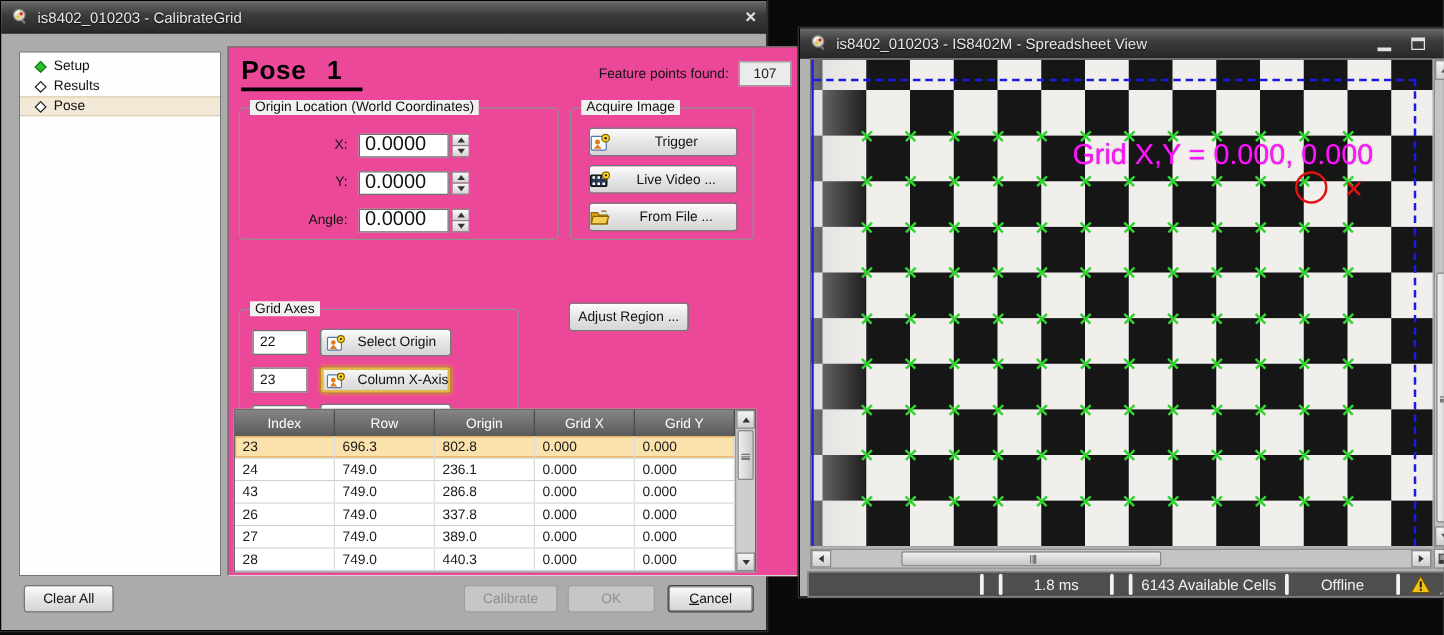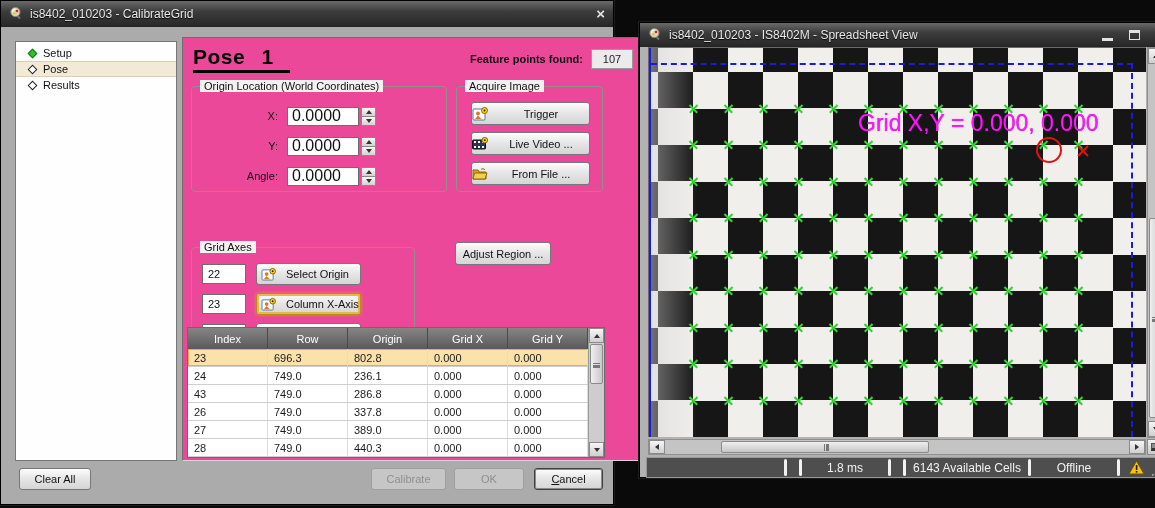--- a/index.html
+++ b/index.html
@@ -30,21 +30,21 @@
   #cal-win { left:0; top:0; width:614px; height:505px; }
   .tree-panel { left:14px; top:40px; width:162px; height:420px; background:#fefefe; border:1px solid #767676; font-size:11px; }
   .tree-item { height:16px; display:flex; align-items:center; gap:7px; padding-left:13px; color:#111; }
   .tree-item.selected { background:#f2e9d6; border-top:1px solid #ddd0b2; border-bottom:1px solid #ddd0b2; }
   .dia { width:7px; height:7px; transform:rotate(45deg); }
   .dia.full { background:#2fbf2f; border:1px solid #157a15; }
   .dia.hollow { background:#fff; border:1px solid #222; }
 
   .main-panel { left:181px; top:36px; width:466px; height:424px; background:#ec4899; border:1px solid #6f6f6f; border-right-color:#d6d6d6; border-bottom-color:#d6d6d6; }
   .pose-head { position:absolute; left:10px; top:7px; font-size:21px; font-weight:bold; color:#000; border-bottom:3px solid #000; padding:0 16px 1px 0; word-spacing:10px; letter-spacing:.5px; }
-  .fp-label { position:absolute; right:64px; top:15px; font-size:11px; font-weight:bold; color:#111; }
+  .fp-label { position:absolute; right:64px; top:15px; font-size:11px; font-weight:normal; color:#111; }
   .fp-box { position:absolute; right:14px; top:11px; width:42px; height:20px; background:#ebebeb; border:1px solid #9a9a9a; font-size:11px; text-align:center; line-height:18px; color:#222; }
 
   .group { position:absolute; border:1px solid #8f8f8f; border-radius:4px;padding-left:17px; }
   .legend { position:absolute; top:-7px; left:8px; background:#f1f1ef; padding:0 4px; font-size:11px; color:#111; white-space:nowrap; }
 
   .g-origin { left:8px; top:48px; width:256px; height:106px; }
   .frow { position:absolute; display:flex; align-items:center; height:20px; }
   .frow .flabel { width:58px; text-align:right; margin-right:9px; font-size:11px; color:#111; }
   .tbox { width:72px; height:19px; border:1px solid #6e6e6e; background:#fff; font-size:16px; padding:0 4px; font-family:"Liberation Sans",sans-serif; color:#111; }
   .spinner { width:15px; height:19px; margin-left:2px; display:flex; flex-direction:column; }
@@ -158,27 +158,27 @@
     <span class="winbtns">
       <span class="wbtn">×</span>
     </span>
   </div>
 
   <div class="tree-panel abs">
     <div class="tree-item" style="margin-top:3px">
       <span class="dia full"></span>
       <span>Setup</span>
     </div>
+    <div class="tree-item">
+      <span class="dia hollow"></span>
+      <span>Results</span>
+    </div>
     <div class="tree-item selected">
       <span class="dia hollow"></span>
       <span>Pose</span>
-    </div>
-    <div class="tree-item">
-      <span class="dia hollow"></span>
-      <span>Results</span>
     </div>
   </div>
 
   <div class="main-panel abs">
     <div class="pose-head">Pose 1</div>
     <div class="fp-label">Feature points found:</div>
     <div class="fp-box">107</div>
 
     <div class="group g-origin">
       <span class="legend">Origin Location (World Coordinates)</span>

